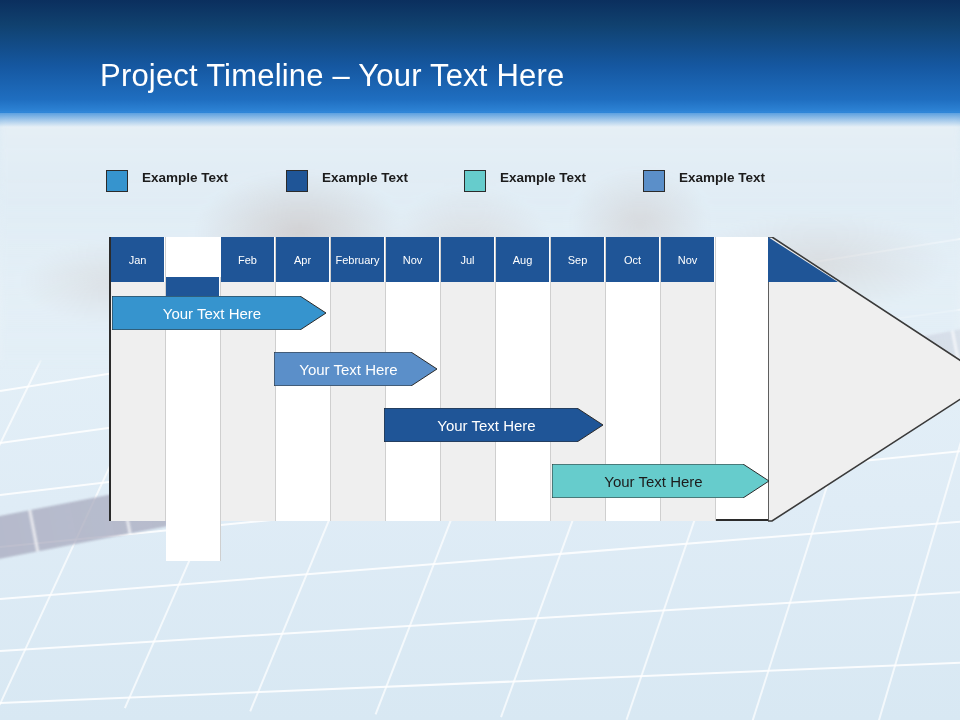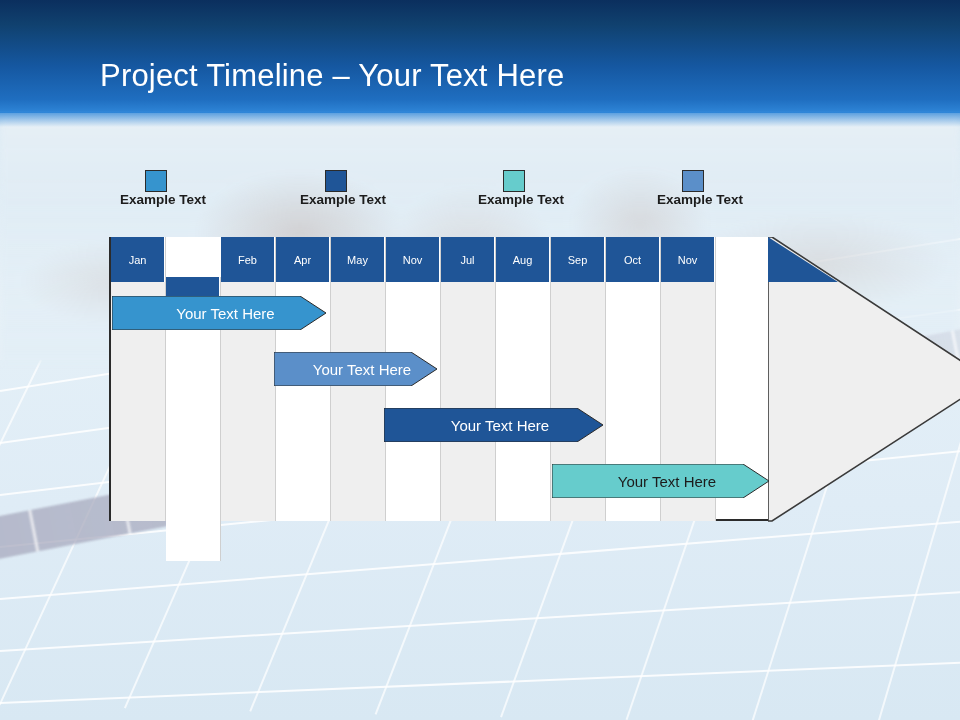--- a/index.html
+++ b/index.html
@@ -55,21 +55,21 @@
   }
   .banner-title{
     position:absolute;left:64px;top:58px;
     font-size:31px;color:#ffffff;white-space:nowrap;letter-spacing:.2px;
   }
   .banner-title .b{font-weight:normal;margin-left:36px;}
   .banner-title .r{font-weight:normal;}
 
   
   .legend{position:absolute;left:106px;top:170px;width:760px;height:24px;}
-  .lg-item{position:absolute;top:0;display:flex;align-items:center;flex-direction:column;}
+  .lg-item{position:absolute;top:0;display:flex;align-items:flex-start;}
   .lg-sw{width:22px;height:22px;border:1px solid #2b2b2b;box-sizing:border-box;}
   .lg-tx{margin-left:14px;font-size:13.5px;font-weight:bold;color:#1c1c1c;white-space:nowrap;}
 
   
   .tl{position:absolute;left:109px;top:237px;width:772px;height:286px;}
   .tl-body{
     position:absolute;left:0;top:0;width:661px;height:284px;
     border-left:2px solid #2b2b2b;border-bottom:2px solid #2b2b2b;
     box-sizing:border-box;background:#ffffff;
   }
@@ -82,21 +82,21 @@
     color:#ffffff;font-size:11px;display:flex;align-items:center;justify-content:center;
   }
 
   
   .tl-arrow{
     position:absolute;left:659px;top:0;width:222px;height:284px;
     overflow:visible;
   }
 
   
-  .bar{position:absolute;height:48px;padding-left:27px;}
+  .bar{position:absolute;height:48px;}
   .bar svg{position:absolute;left:0;top:0;}
   .bar-label{
     position:absolute;left:0;top:0;height:34px;width:100%;
     display:flex;align-items:center;justify-content:center;
     font-size:15px;white-space:nowrap;padding-right:14px;box-sizing:border-box;
     pointer-events:none;
   }
   .bar-label.light{color:#ffffff;}
   .bar-label.dark{color:#1c1c1c;}
 </style>
@@ -172,21 +172,21 @@
         <div class="col even" style="left: 55px; margin-top: 40px;">
           <div class="hdr">Feb</div>
         </div>
         <div class="col odd" style="left: 110px;">
           <div class="hdr">Feb</div>
         </div>
         <div class="col even" style="left: 165px;">
           <div class="hdr">Apr</div>
         </div>
         <div class="col odd" style="left: 220px;">
-          <div class="hdr">May</div>
+          <div class="hdr">February</div>
         </div>
         <div class="col even" style="left: 275px;">
           <div class="hdr">Nov</div>
         </div>
         <div class="col odd" style="left: 330px;">
           <div class="hdr">Jul</div>
         </div>
         <div class="col even" style="left: 385px;">
           <div class="hdr">Aug</div>
         </div>

